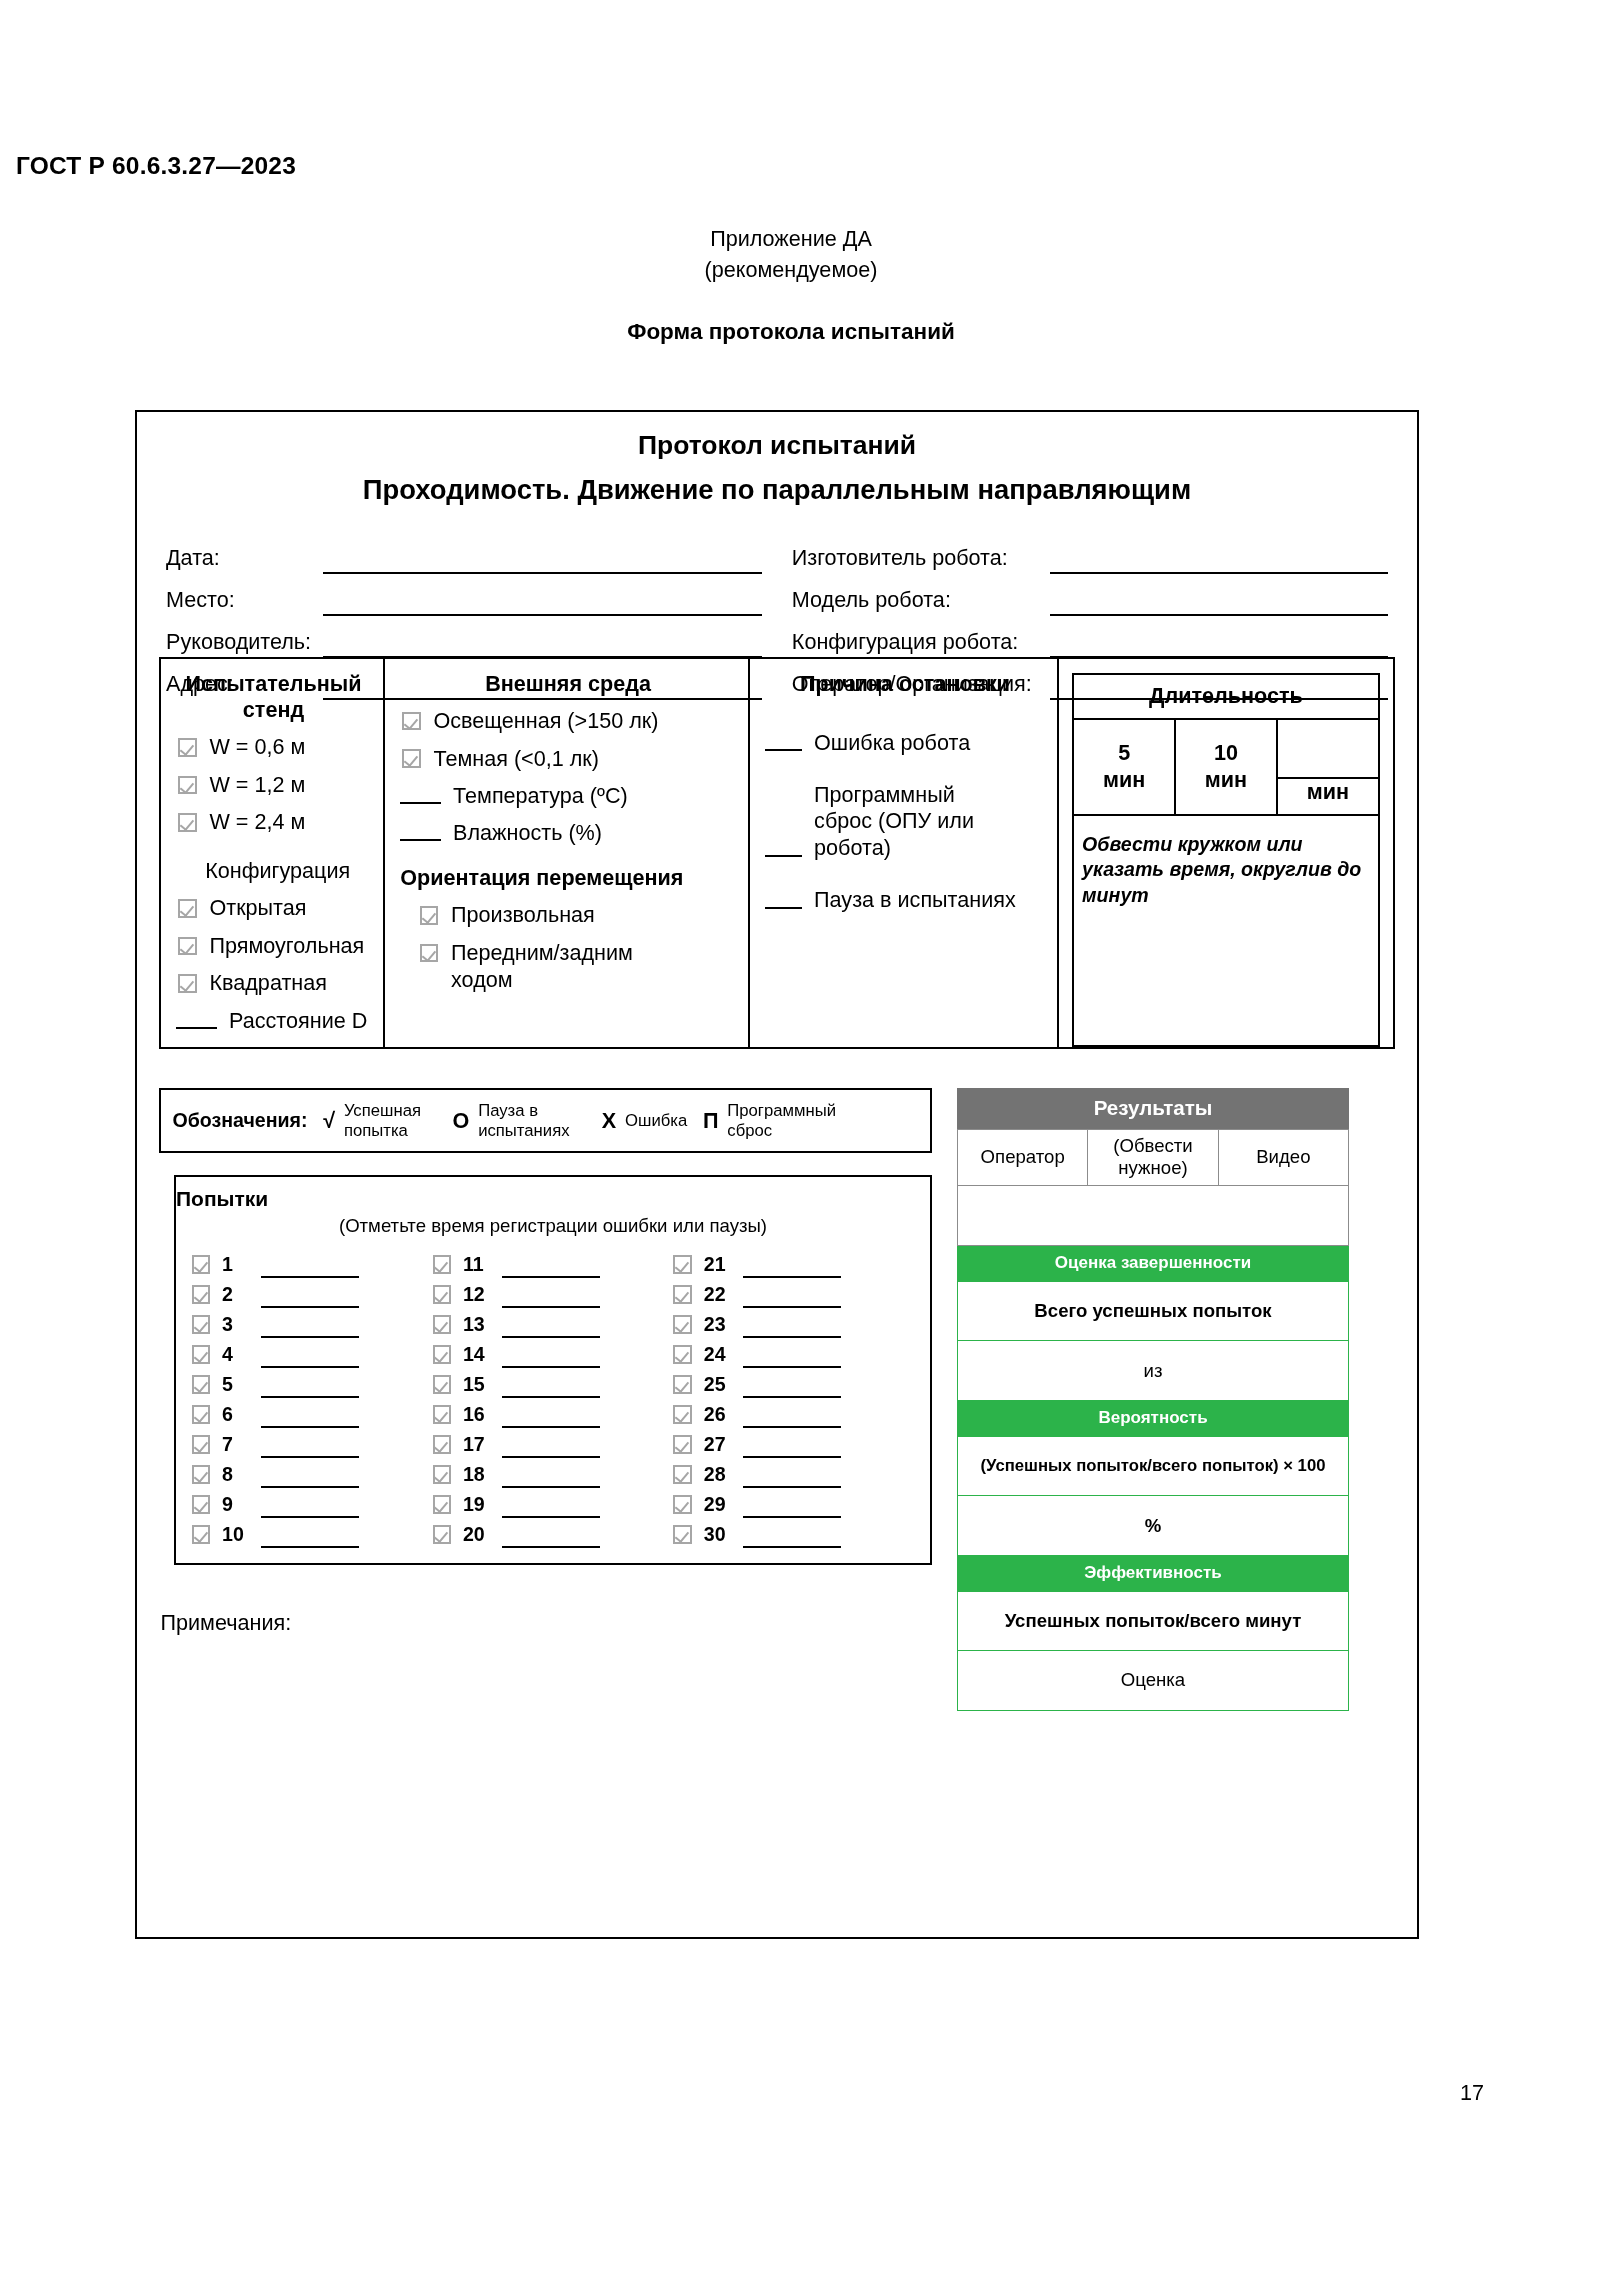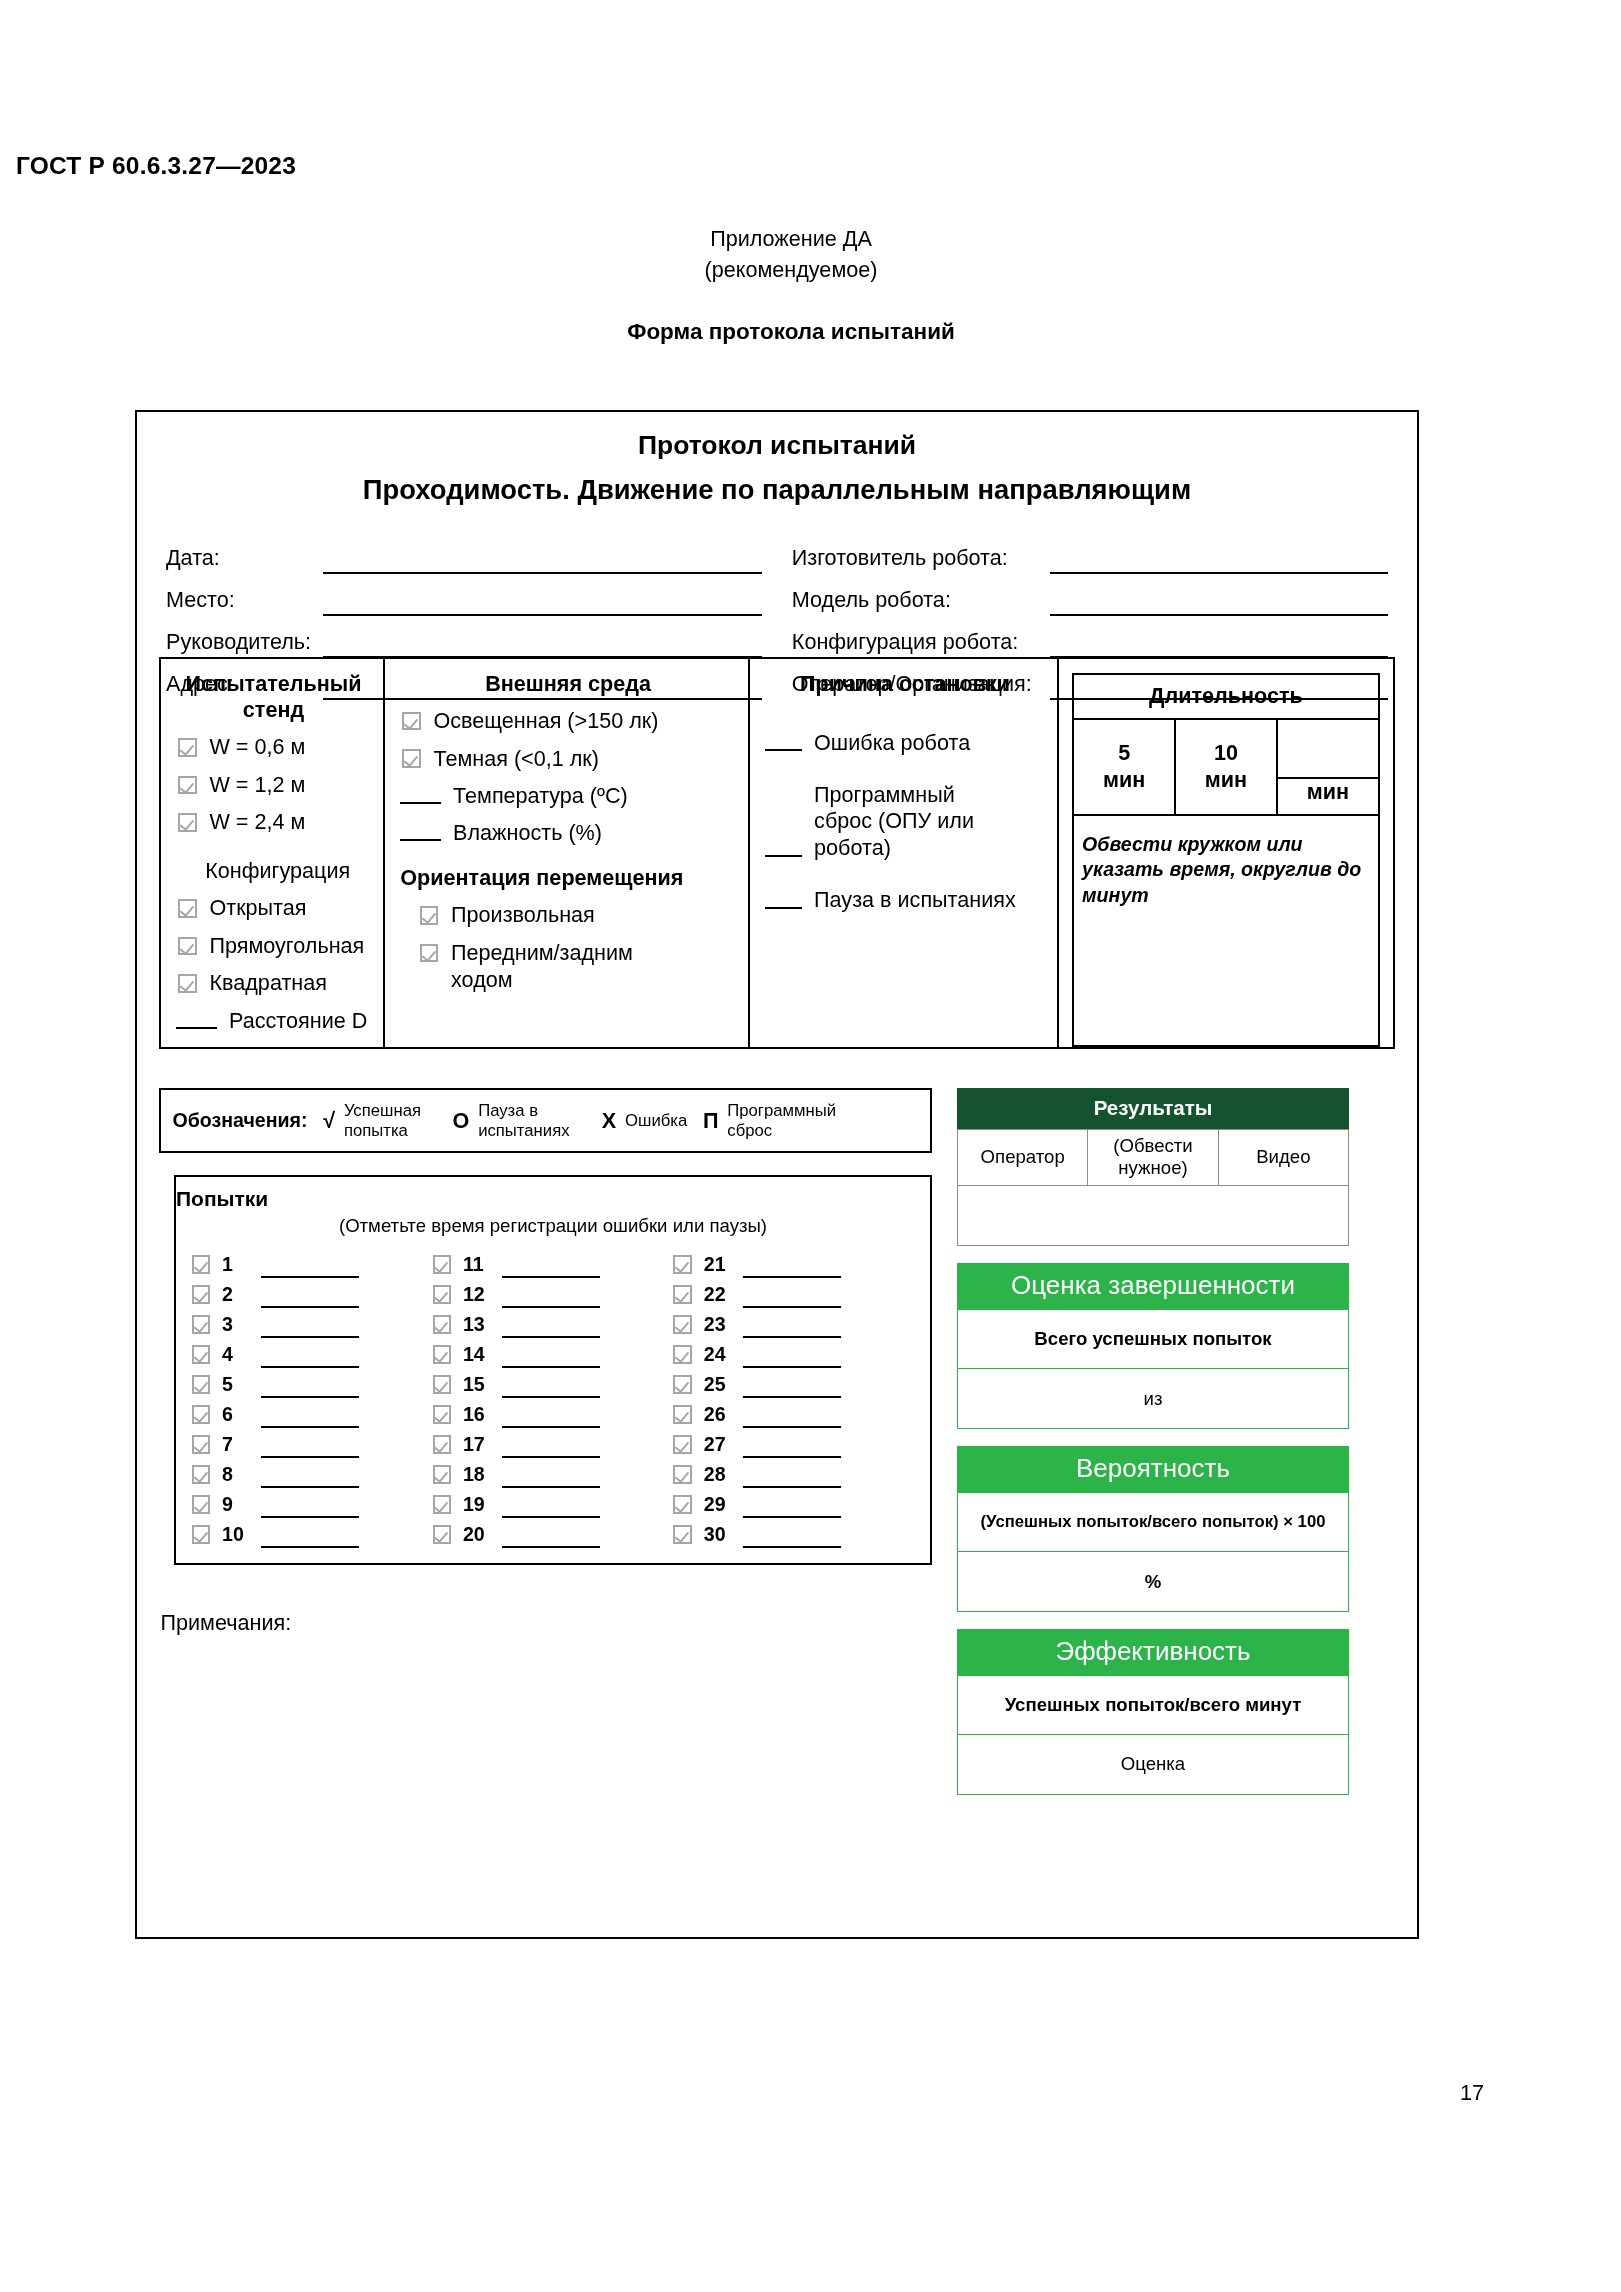--- a/index.html
+++ b/index.html
@@ -124,33 +124,32 @@
   .att-row{display:flex;align-items:flex-end;height:30px;}
   .att-num{font-size:19.6px;font-weight:bold;width:33px;text-align:left;padding-bottom:2px;}
   .att-line{width:98px;border-bottom:2.9px solid #000;height:19.6px;margin-left:5.9px;}
   .att-row .cb{margin:0 11.8px 4.9px 0;}
 
   
   .results{
     position:absolute;left:820px;top:676px;width:392px;
   }
   .res-head{
-    background:#14532d;color:#fff;text-align:center;font-size:20.6px;font-weight:bold;
+    background:#737373;color:#fff;text-align:center;font-size:20.6px;font-weight:bold;
     padding:7.8px 0 8.8px;
   }
   .res-tbl{border-collapse:collapse;width:100%;table-layout:fixed;}
   .res-tbl td{
     border:1.5px solid #8c8c8c;font-size:18.6px;text-align:center;
     padding:5.9px 2px;vertical-align:middle;
   }
   .res-tbl td.blank{height:47px;}
   .green-band{
-    background:#2cb34a;color:#fff;text-align:center;font-size:26px;font-weight:normal;
+    background:#2cb34a;color:#fff;text-align:center;font-size:17px;font-weight:bold;
     padding:6.9px 0 7.8px;
-    margin-top:17px;
   }
   .green-tbl{border-collapse:collapse;width:100%;table-layout:fixed;}
   .green-tbl td{
     border:1.5px solid #2cb34a;text-align:center;vertical-align:middle;
     font-size:18.6px;font-weight:bold;padding:9.8px 2.9px;height:39px;
   }
   .green-tbl td.norm{font-weight:normal;}
   .green-tbl td.tight{font-size:16.7px;font-weight:bold;}
 
   

